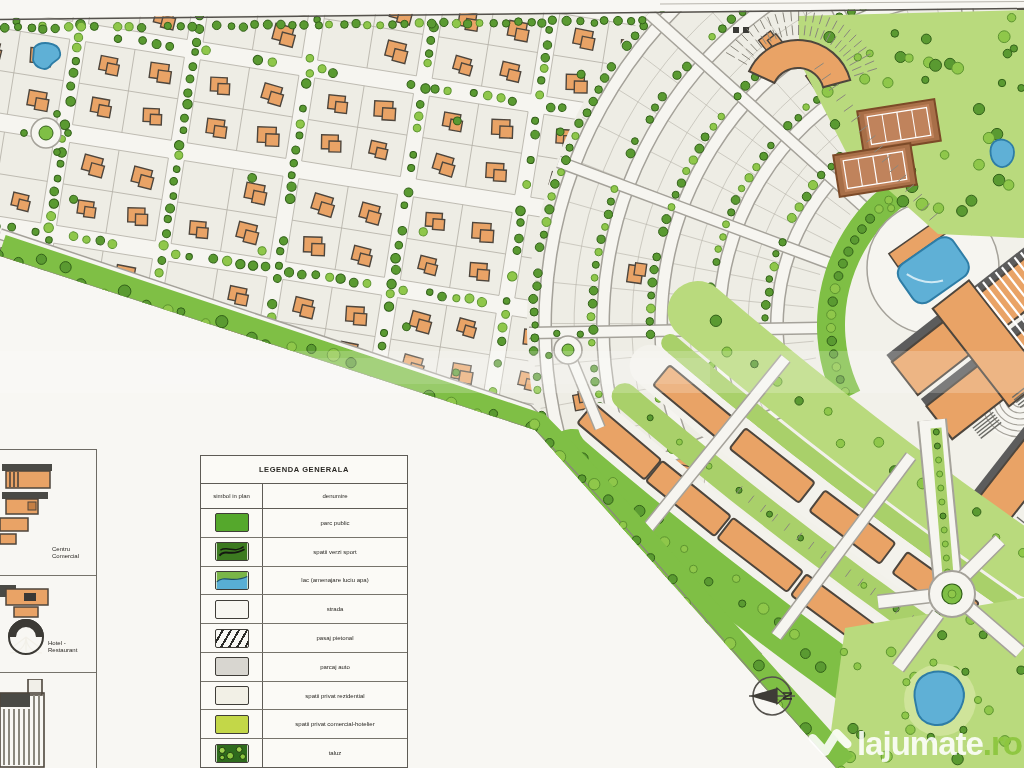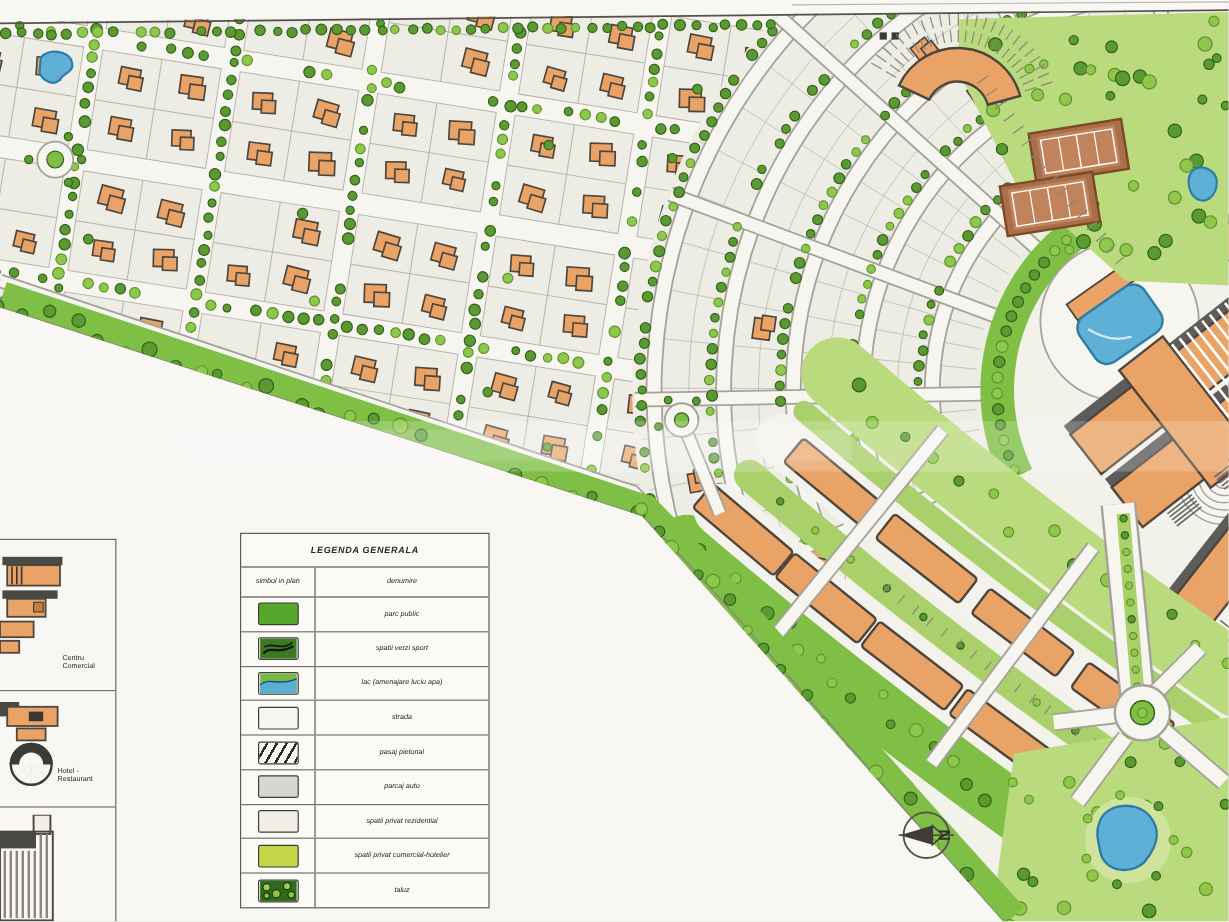--- a/index.html
+++ b/index.html
@@ -2,23 +2,23 @@
 <html style="--c-paper: #f8f7f3; --c-plan_bg: #f2f1ea; --c-road: #f6f5f0; --c-road_edge: #a5a29a; --c-plot: #eeede5; --c-plot_edge: #b5b2a8; --c-house: #e9a366; --c-house_edge: #4e463d; --c-tree_dark: #5a9a31; --c-tree_dark_edge: #33611a; --c-tree_light: #8fc74a; --c-tree_light_edge: #5d9430; --c-park: #b9da7d; --c-green_belt: #7fbf45; --c-green_median: #a9d06a; --c-lawn: #cfe49a; --c-water: #5fb0d6; --c-water_edge: #2e7da6; --c-court: #a86f48; --c-court_inner: #c0835c; --c-roof: #5c5c5c; --c-line: #55524d; --c-legend_parc: #55a82c; --c-legend_sport: #3c7a20; --c-legend_comercial: #c3d748; --c-watermark_green: #8dc63f;"><head>
 <meta charset="utf-8">
 <style>
   html,body{margin:0;padding:0;background:#e8e6e1;}
   .stage{position:relative;width:1024px;height:768px;overflow:hidden;
          background:var(--c-paper,#f8f7f3);font-family:"Liberation Sans",sans-serif;}
   svg{display:block;}
   #map{position:absolute;left:0;top:0;}
 
   
-  .legend{position:absolute;left:200px;top:444px;width:208px;height:313px;
+  .legend{position:absolute;left:200px;top:455px;width:208px;height:313px;
           background:#fbfaf6;border:1.5px solid #5e5b55;box-sizing:border-box;
-          display:flex;flex-direction:column;color:#2a2824;font-style:italic;}
+          display:flex;flex-direction:column;color:#2a2824;}
   .lg-title{height:27px;border-bottom:1.5px solid #5e5b55;display:flex;align-items:center;
             justify-content:center;font-size:7.5px;font-weight:bold;letter-spacing:.6px;}
   .lg-head{height:24px;border-bottom:1.2px solid #5e5b55;display:flex;}
   .lg-row{flex:1;display:flex;border-bottom:1px solid #76736b;}
   .lg-row:last-child{border-bottom:none;}
   .lg-cell{display:flex;align-items:center;justify-content:center;font-size:6px;}
   .lg-sym{width:62px;border-right:1.2px solid #5e5b55;box-sizing:border-box;}
   .lg-den{flex:1;}
   .sw{width:34px;height:19px;border:1px solid #3f3d38;border-radius:2px;box-sizing:border-box;}
   .sw svg{width:100%;height:100%;}
@@ -2105,14 +2105,20 @@
   </div>
 
   <svg class="compass" width="60" height="60">
     <circle cx="30" cy="30" r="19" fill="none" stroke="#55524d" stroke-width="1.6"></circle>
     <line x1="7" y1="30" x2="53" y2="30" stroke="#55524d" stroke-width="1.4"></line>
     <polygon points="8,30 35,22 35,38" fill="#3f3c37"></polygon>
     <polygon points="35,22 35,38 44,30" fill="none" stroke="#3f3c37" stroke-width="1.2"></polygon>
     <text x="44" y="30" transform="rotate(90 44 30)" font-size="13" font-weight="bold" fill="#2e2c28" text-anchor="middle" dominant-baseline="middle">N</text>
   </svg>
 
+  <div class="watermark">
+    <svg width="46" height="46" viewBox="0 0 48 48">
+      <path d="M7 19 L20 33 L32 14 L43 25" stroke="rgba(255,255,255,.88)" stroke-width="9" fill="none" stroke-linecap="round" stroke-linejoin="round"></path>
+    </svg>
+    <div class="wm-text"><span>lajumate</span><span class="wm-ro">.ro</span></div>
+  </div>
 
 </div>
 
 </body></html>

